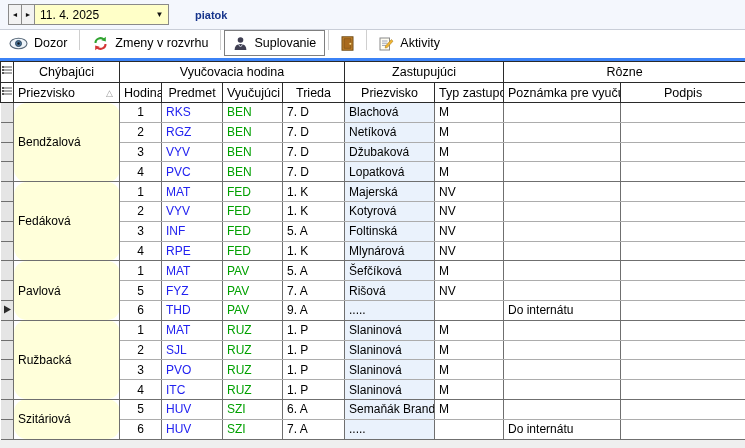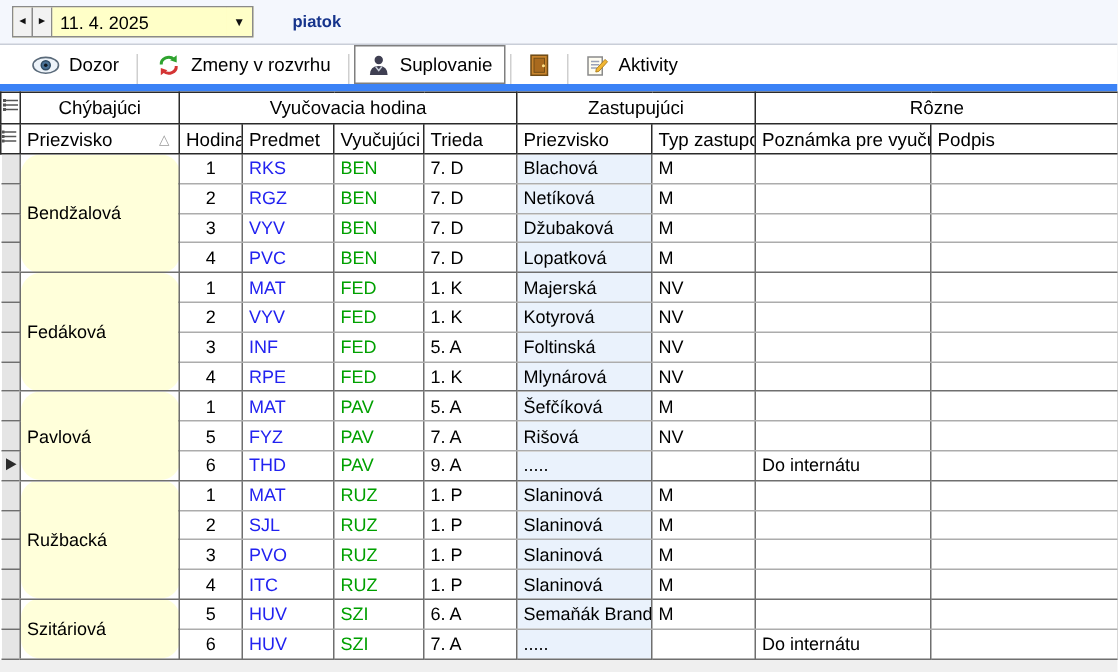--- a/index.html
+++ b/index.html
@@ -20,39 +20,39 @@
     width:12px; background:#F2F2F2; border-right:1px solid #8A8A8A;
     display:flex; align-items:center; justify-content:center;
     font-size:7px; color:#111; cursor:default; user-select:none;
   }
   .datefield { width:106px; padding:0 5px; font-size:12px; color:#000; display:flex; align-items:center; background:#FFFFC8; }
   .dropbtn { width:17px; display:flex; align-items:center; justify-content:center; font-size:8px; color:#111; background:#FFFFC8; }
   .daylabel { margin-left:26px; font-size:11px; font-weight:bold; color:#16348C; }
 
   
   .tabbar {
-    height:31px; background:#FFFFFF; border-bottom:5px solid #3b82f6;
-    display:flex; align-items:flex-end; padding-left:12px; box-sizing:border-box;
+    height:31px; background:#FFFFFF; border-bottom:3px solid #3b82f6;
+    display:flex; align-items:flex-start; padding-left:0; box-sizing:border-box;
   }
   .tab {
     display:flex; align-items:center; gap:6px; height:24px; padding:0 8px;
     font-size:12.5px; color:#000; border:1px solid transparent; white-space:nowrap; cursor:default;
   }
   .tab.selected { border:1px solid #7F7F7F; background:#FFFFFF; }
   .tabsep { width:1px; height:20px; background:#CFCFCF; margin:0 3px; }
   .tabicon { display:flex; align-items:center; }
 
   
   table.grid { border-collapse:collapse; table-layout:fixed; width:745px; background:#FFFFFF; }
   .grid th {
     font-weight:normal; font-size:12.5px; color:#000; background:#FFFFFF;
     border:1px solid #2A2A2A; padding:0 4px; overflow:hidden; white-space:nowrap; box-sizing:border-box;
   }
   .grid tr.hdr1 th { height:21px; text-align:center; }
-  .grid tr.hdr2 th { height:20px; text-align:left; }
+  .grid tr.hdr2 th { height:20px; text-align:center; }
   .grid td {
     font-size:12px; color:#000; padding:0 0 0 4px; overflow:hidden; white-space:nowrap;
     border-right:1px solid #6F6F6F; border-bottom:1px solid #ACACAC; box-sizing:border-box;
   }
   .grid tr.datarow { height:19.8px; }
   .grid tr.group-end td { border-bottom:1px solid #6F6F6F; }
   td.selcell  { background:#E5E5E5; border-right:1px solid #6F6F6F; border-bottom:1px solid #6F6F6F; padding:0 0 0 2px; }
   th.selhdr   { padding:0; text-align:center; vertical-align:middle; }
   td.groupcell{ background:#FFFFDA; vertical-align:middle; border-bottom:1px solid #6F6F6F; border-right:1px solid #6F6F6F;border-radius:13px; }
   td.num      { text-align:center; padding:0; }

